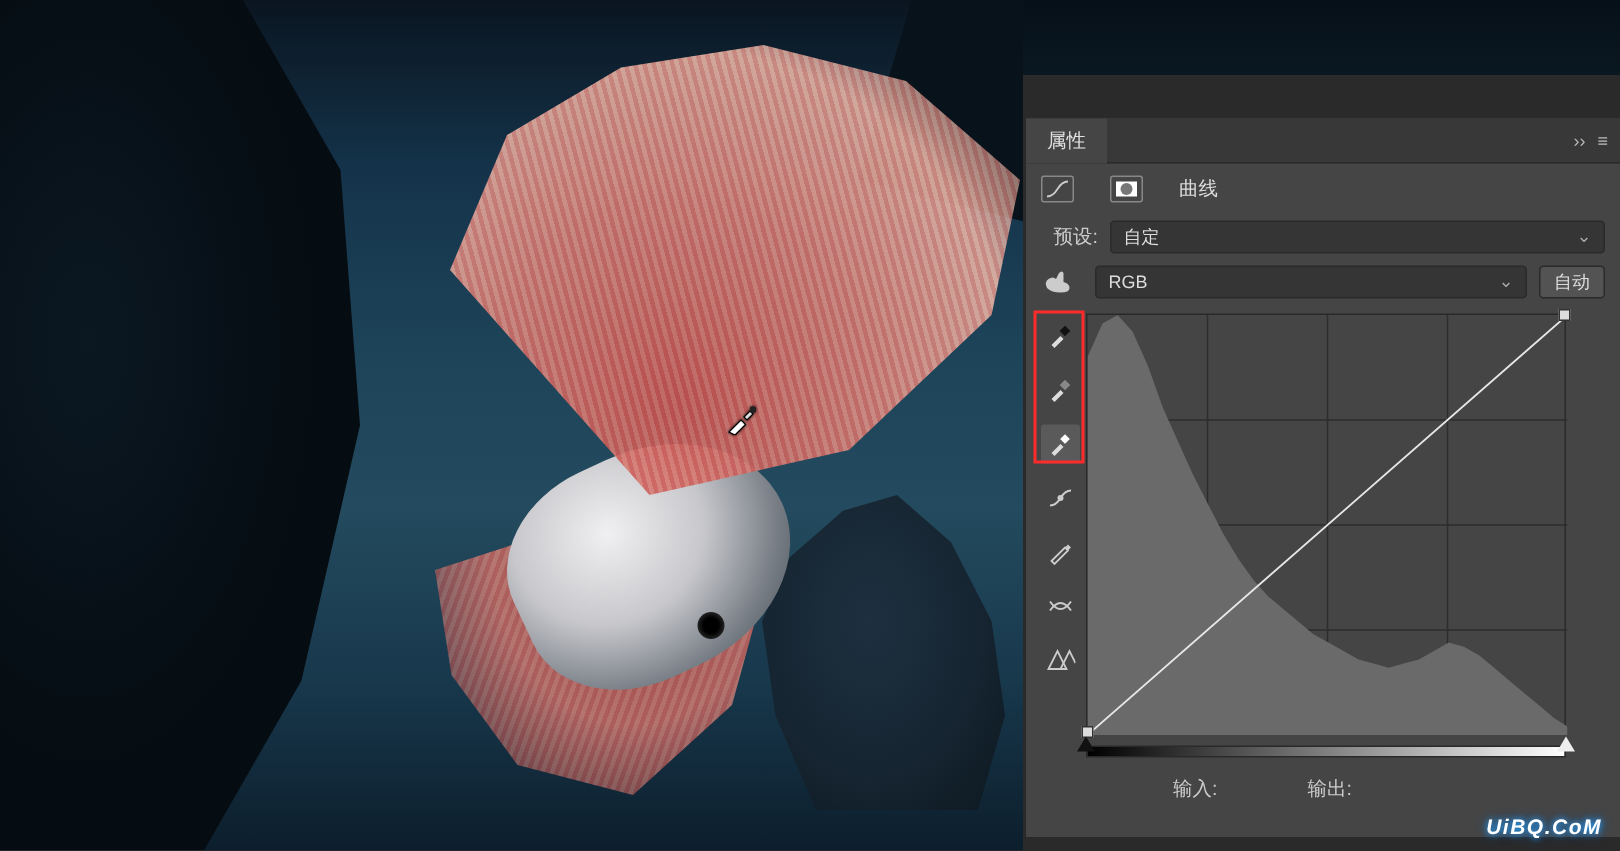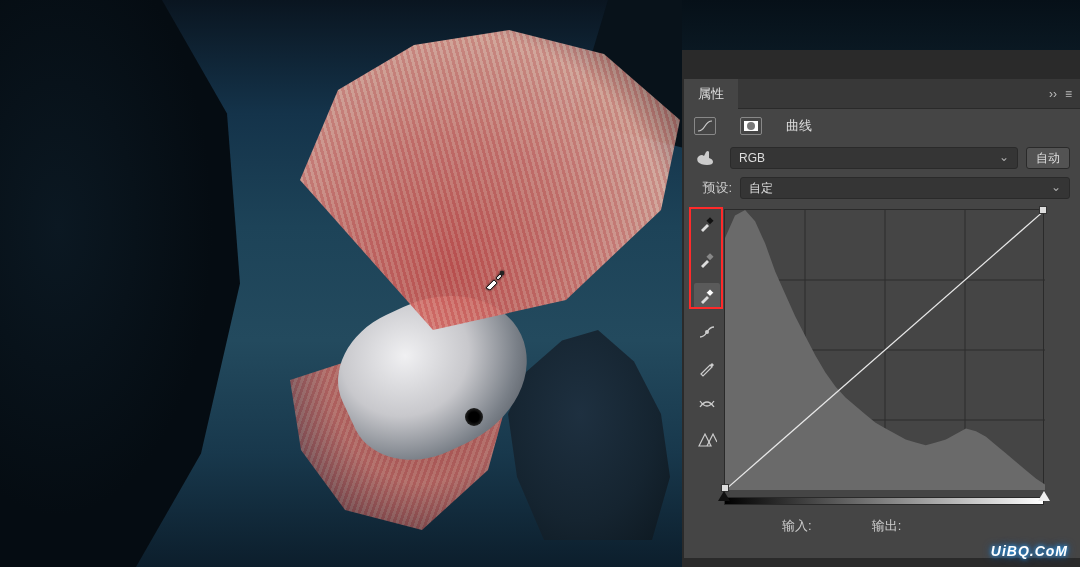--- a/index.html
+++ b/index.html
@@ -360,36 +360,36 @@
     <span class="icon-box">
       <svg width="16" height="12" viewBox="0 0 16 12">
           <rect x="1" y="1" width="14" height="10" fill="#fff"></rect>
           <circle cx="8" cy="6" r="4" fill="#777"></circle>
         </svg>
     </span>
     <span class="type-label">曲线</span>
   </div>
 
   <div class="row">
+    <div class="row-label">预设:</div>
+    <div class="dropdown">
+      <span>自定</span>
+    </div>
+  </div>
+
+  <div class="row">
     <div class="finger-icon">
       <svg width="24" height="18" viewBox="0 0 24 18">
         <path d="M4 14 Q2 10 5 8 Q8 6 10 8 L12 4 Q14 2 15 4 L15 10 Q19 11 19 14 Q19 17 13 17 Q7 17 4 14 Z" fill="#ccc"></path>
       </svg>
     </div>
     <div class="dropdown">
       <span>RGB</span>
     </div>
     <div class="btn-auto">自动</div>
-  </div>
-
-  <div class="row">
-    <div class="row-label">预设:</div>
-    <div class="dropdown">
-      <span>自定</span>
-    </div>
   </div>
 
   <div class="curves-body">
     <div class="tool-col">
       <div class="tool-btn">
         <svg width="18" height="18" viewBox="0 0 18 18">
             <path d="M3 15 L9 9 L11 11 L5 17 Z" fill="#ddd"></path>
             <rect x="10" y="3" width="5" height="5" fill="#111" transform="rotate(45 12 5)"></rect>
           </svg>
       </div>

